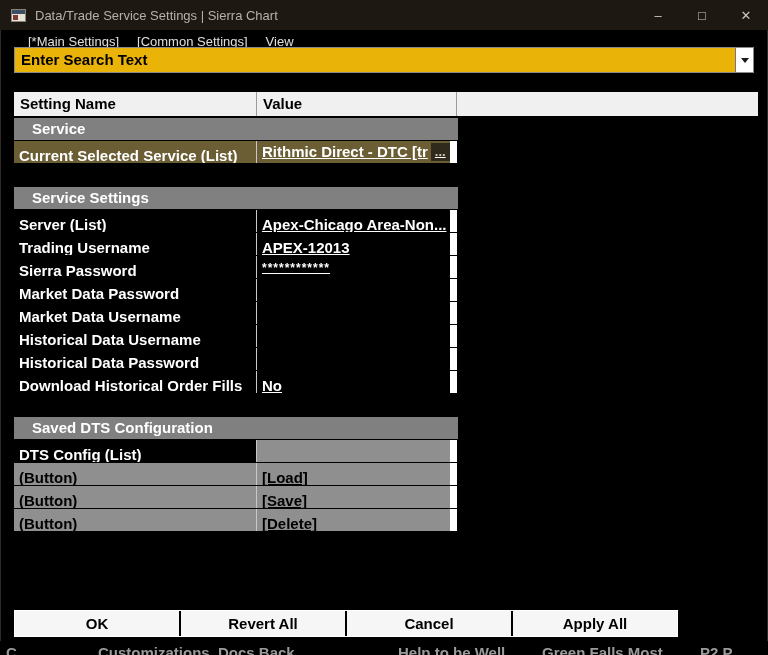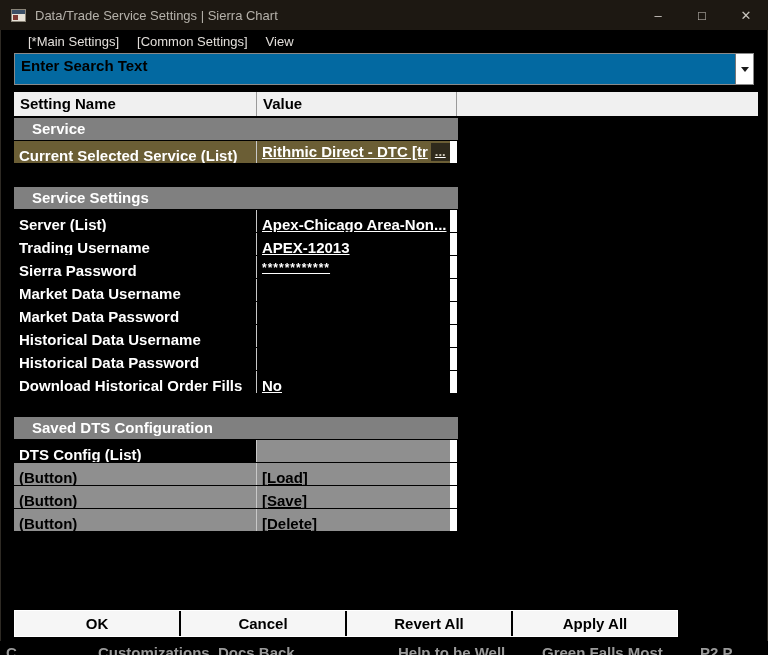--- a/index.html
+++ b/index.html
@@ -19,21 +19,21 @@
   .app-icon::after { content:""; position:absolute; left:1px; bottom:1px; width:5px; height:5px; background:#7e3b34; }
   .title-text { flex:1; white-space:nowrap; overflow:hidden; }
   .titlebar-controls { display:flex; margin-left:auto; height:100%; }
   .tb-btn { width:44px; display:flex; align-items:center; justify-content:center; color:#c9c5bf; font-size:13px; }
 
   
   .menubar { height:22px; display:flex; align-items:center; gap:18px; padding-left:28px; font-size:13px; color:#e2deda; }
   .menu-item { white-space:nowrap; }
 
   
-  .searchbox { position:absolute; left:14px; top:53px; width:740px; height:32px; background:#0369a1;
+  .searchbox { position:absolute; left:14px; top:47px; width:740px; height:26px; background:#eab308;
                display:flex; border:1px solid #8a8a8a; }
   .search-text { flex:1; font-size:15px; font-weight:700; color:#000; padding:3px 6px; white-space:nowrap; overflow:hidden; }
   .search-arrow { width:18px; border-left:1px solid #777; display:flex; align-items:center; justify-content:center; background:#fff; }
   .search-arrow::after { content:""; border:4px solid transparent; border-top:5px solid #1a1a1a; margin-top:5px; }
 
   
   .table { position:absolute; left:14px; top:92px; width:744px; font-weight:700; font-size:15px; }
   .hrow { display:flex; height:26px; background:#f0f0f0; color:#000; border-bottom:2px solid #000; }
   .hcell { padding:3px 6px; white-space:nowrap; overflow:hidden; }
   .hcell.c1 { width:243px; border-right:1px solid #9a9a9a; }
@@ -132,27 +132,27 @@
     <div class="filler"></div>
   </div>
 
   <div class="row item">
     <div class="cell label">Sierra Password</div>
     <div class="cell value pw">************</div>
     <div class="filler"></div>
   </div>
 
   <div class="row item">
+    <div class="cell label">Market Data Password</div>
+    <div class="cell value"></div>
+    <div class="filler"></div>
+  </div>
+
+  <div class="row item">
     <div class="cell label">Market Data Username</div>
-    <div class="cell value"></div>
-    <div class="filler"></div>
-  </div>
-
-  <div class="row item">
-    <div class="cell label">Market Data Password</div>
     <div class="cell value"></div>
     <div class="filler"></div>
   </div>
 
   <div class="row item">
     <div class="cell label">Historical Data Username</div>
     <div class="cell value"></div>
     <div class="filler"></div>
   </div>
 
@@ -196,22 +196,22 @@
   <div class="row btnrow">
     <div class="cell label">(Button)</div>
     <div class="cell value">[Delete]</div>
     <div class="filler"></div>
   </div>
 
 </div>
 
 <div class="footer">
   <div class="fbtn">OK</div>
+  <div class="fbtn">Revert All</div>
   <div class="fbtn">Cancel</div>
-  <div class="fbtn">Revert All</div>
   <div class="fbtn">Apply All</div>
 </div>
 
 <div class="bottomstrip">
   <span class="bs-frag" style="left:6px">C</span>
   <span class="bs-frag" style="left:98px">Customizations</span>
   <span class="bs-frag" style="left:218px">Docs Back</span>
   <span class="bs-frag" style="left:398px">Help to be Well</span>
   <span class="bs-frag" style="left:542px">Green Falls Most</span>
   <span class="bs-frag" style="left:700px">P2 P</span>

